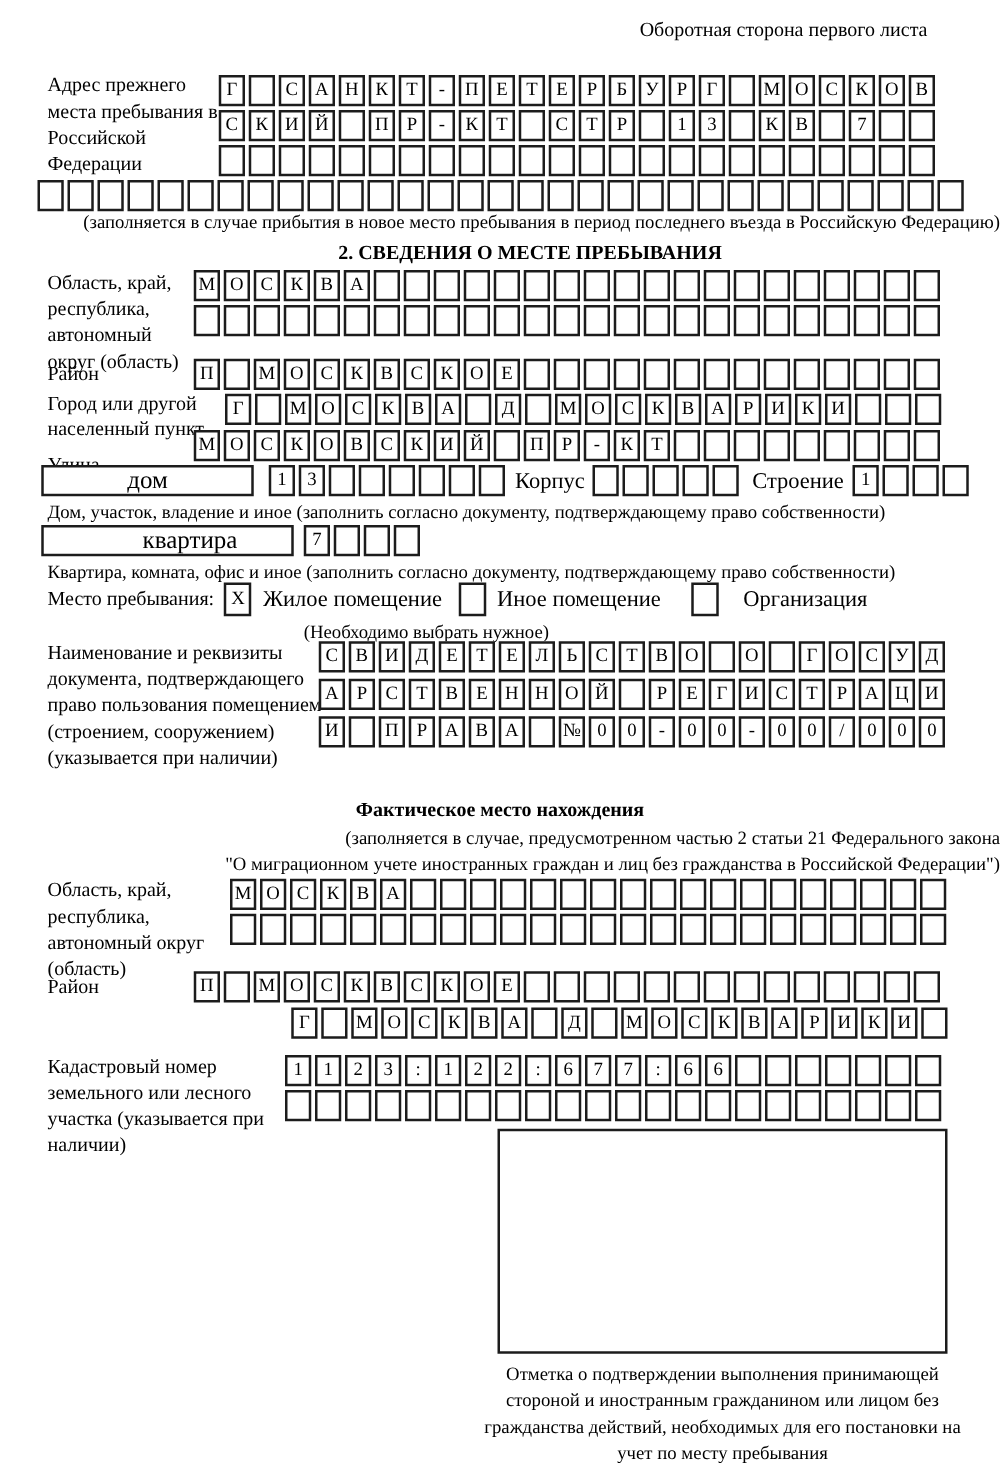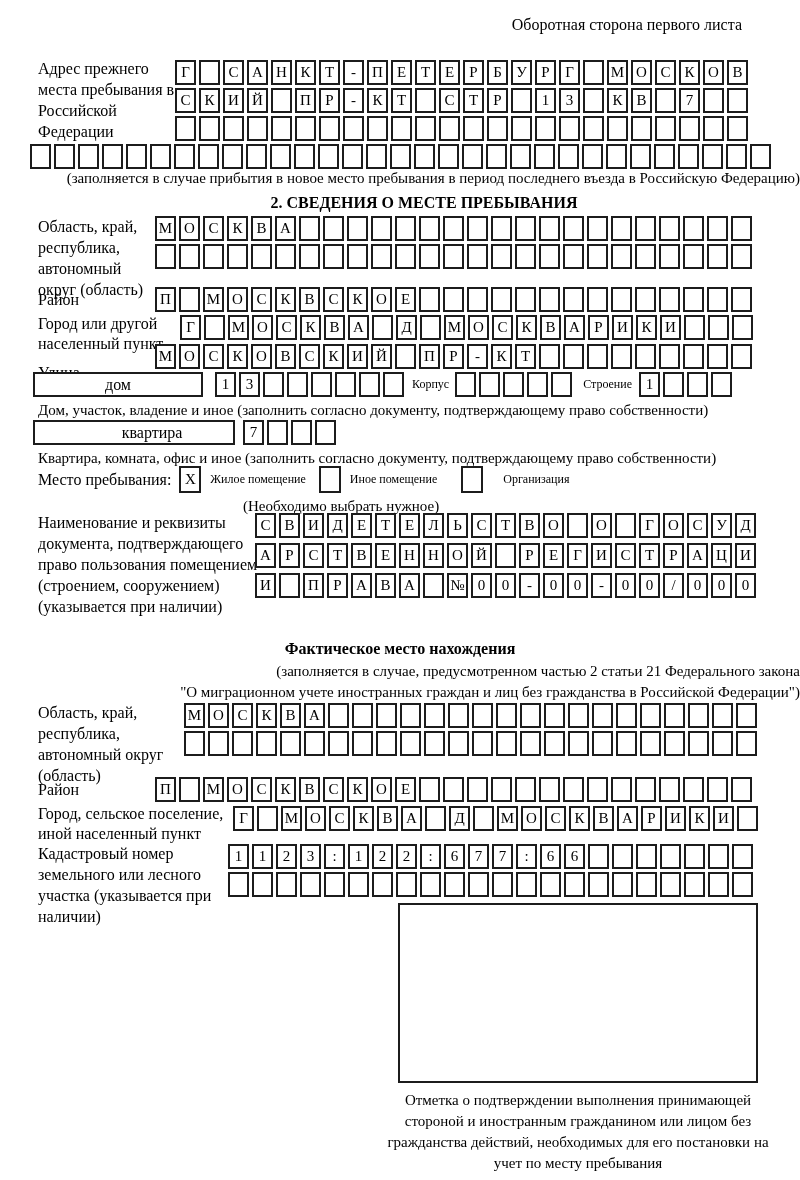--- a/index.html
+++ b/index.html
@@ -16,23 +16,23 @@
     flex:none; width:21px; height:25px; margin-right:3px; box-sizing:border-box;
     border:2px solid #1c1c1c; display:inline-flex; align-items:center; justify-content:center;
     font-size:15px; background:#fff;
   }
   .checkcell {
     flex:none; width:22px; height:27px; box-sizing:border-box; border:2px solid #1c1c1c;
     display:inline-flex; align-items:center; justify-content:center; font-size:15px; background:#fff;
   }
   .widebox {
     flex:none; height:25px; box-sizing:border-box; border:2px solid #1c1c1c;
-    display:inline-flex; align-items:center; justify-content:center; font-size:16px; background:#fff;
+    display:inline-flex; align-items:center; justify-content:center; font-size:20px; background:#fff;
   }
-  .inline-lbl { font-size:12px; white-space:nowrap; }
+  .inline-lbl { font-size:18px; white-space:nowrap; }
   #corner-note { position:absolute; top:16px; right:58px; font-size:16px; }
   #prev-label   { left:38px; top:58px;  width:140px; }
   #r-prev1 { left:175px; top:60px; }
   #r-prev2 { left:175px; top:88px; }
   #r-prev3 { left:175px; top:116px; }
   #r-prev4 { left:30px;  top:144px; }
   #prev-note { top:170px; }
   #sec2-title { top:194px;padding-left:24px; }
   #region2-label { left:38px; top:216px; width:122px; }
   #r-region2a { left:155px; top:216px; }
@@ -554,21 +554,20 @@
       <span class="cell"></span>
       <span class="cell"></span>
       <span class="cell"></span>
       <span class="cell"></span>
       <span class="cell"></span>
       <span class="cell"></span>
       <span class="cell"></span>
       <span class="cell"></span>
     </div>
 
-  <div id="cityF-label" class="lbl">Город, сельское поселение, иной населенный пункт</div>
   <div id="r-cityF" class="boxrow">
       <span class="cell">Г</span>
       <span class="cell"></span>
       <span class="cell">М</span>
       <span class="cell">О</span>
       <span class="cell">С</span>
       <span class="cell">К</span>
       <span class="cell">В</span>
       <span class="cell">А</span>
       <span class="cell"></span>

